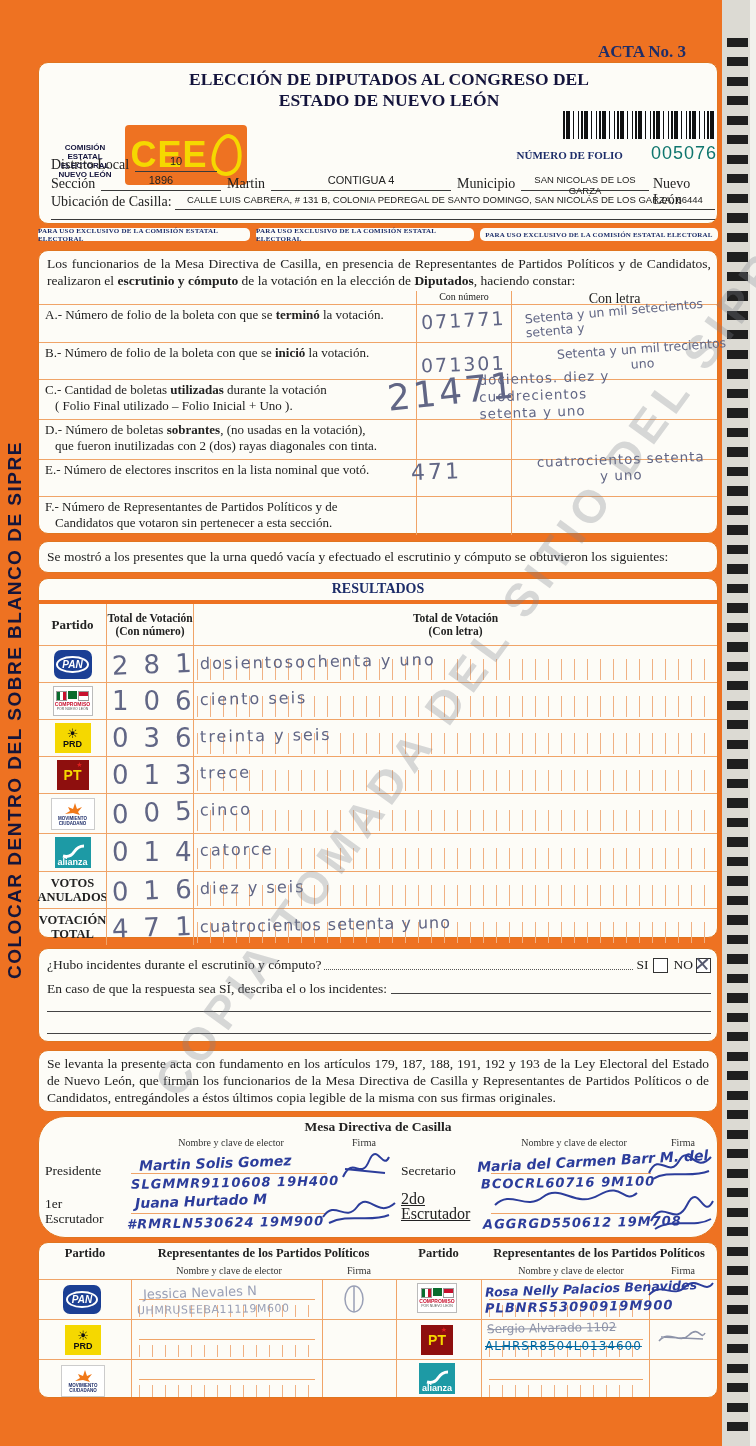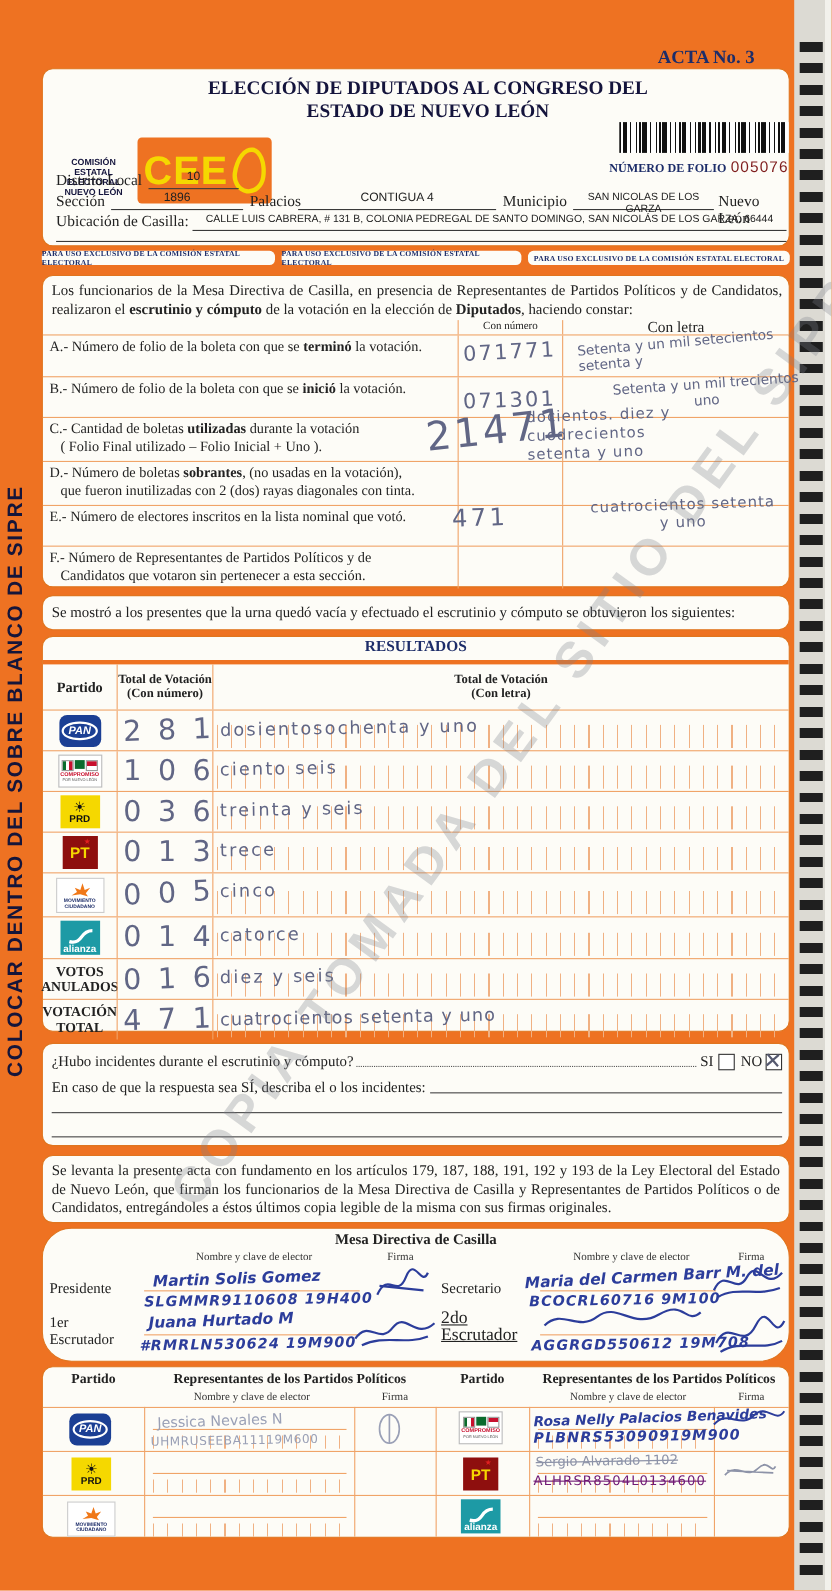--- a/index.html
+++ b/index.html
@@ -100,31 +100,31 @@
 NUEVO LEÓN</div>
     <div class="abs" style="left:86px;top:62px;width:122px;height:60px;background:#ee7222;border-radius:4px;display:flex;align-items:center;justify-content:center;">
       <span style="font:bold 36px 'Liberation Sans',sans-serif;color:#f5d800;letter-spacing:1px;">CEE</span>
       <span style="width:22px;height:34px;border:4px solid #f5d800;border-radius:50% 50% 50% 50%/60% 60% 40% 40%;margin-left:4px;transform:rotate(8deg);"></span>
     </div>
 
 
     <div id="barcode"></div>
     <div class="abs" style="left:430px;top:80px;width:248px;text-align:right;">
       <span style="font-weight:bold;font-size:11px;color:#1d2d69;">NÚMERO DE FOLIO</span>
-      <span class="sans" style="font-size:14px;color:#7f1d1d;letter-spacing:1px;">005076</span>
+      <span class="sans" style="font-size:18px;color:#0f766e;letter-spacing:1px;margin-left:24px;">005076</span>
     </div>
 
     <div class="abs" style="left:12px;top:94px;font-size:14px;">Distrito Local</div>
     <div class="rule" style="left:96px;top:108px;width:82px;"></div>
     <div class="fill" style="left:96px;top:92px;width:82px;">10</div>
 
     <div class="abs" style="left:12px;top:113px;font-size:14px;">Sección</div>
     <div class="rule" style="left:62px;top:127px;width:120px;"></div>
     <div class="fill" style="left:62px;top:111px;width:120px;">1896</div>
-    <div class="abs" style="left:188px;top:113px;font-size:14px;">Palacios</div>
+    <div class="abs" style="left:188px;top:113px;font-size:14px;">Martin</div>
     <div class="rule" style="left:232px;top:127px;width:180px;"></div>
     <div class="fill" style="left:232px;top:111px;width:180px;">CONTIGUA 4</div>
     <div class="abs" style="left:418px;top:113px;font-size:14px;">Municipio</div>
     <div class="rule" style="left:482px;top:127px;width:128px;"></div>
     <div class="fill" style="left:478px;top:111px;width:136px;font-size:9.5px;">SAN NICOLAS DE LOS GARZA</div>
     <div class="abs" style="left:614px;top:113px;font-size:14px;">Nuevo León</div>
 
     <div class="abs" style="left:12px;top:131px;font-size:14px;">Ubicación de Casilla:</div>
     <div class="rule" style="left:136px;top:146px;width:540px;"></div>
     <div class="fill" style="left:136px;top:131px;width:540px;font-size:9.5px;">CALLE LUIS CABRERA, # 131 B, COLONIA PEDREGAL DE SANTO DOMINGO, SAN NICOLÁS DE LOS GARZA, 66444</div>
@@ -484,21 +484,21 @@
         <path d="M13,3 L13,29" stroke="#9aa0b6" stroke-width="1.5"></path>
       </svg>
 
     <div class="abs ink" style="left:446px;top:38px;font-size:12.5px;transform:rotate(-2deg);white-space:nowrap;">Rosa Nelly Palacios Benavides</div>
     <div class="abs ink" style="left:446px;top:56px;font-size:13px;transform:rotate(-1deg);letter-spacing:1px;white-space:nowrap;">PLBNRS53090919M900</div>
     <svg class="sig" style="left:606px;top:36px;" width="72px" height="24" viewBox="0 0 72 24">
         <path d="M4,16 C16,2 28,20 40,8 S60,16 68,4" stroke="#2c3d9b" stroke-width="1.8" fill="none"></path>
       </svg>
 
     <div class="abs hw" style="left:448px;top:78px;font-size:12px;color:#8d93a8;text-decoration:line-through;transform:rotate(-1deg);white-space:nowrap;">Sergio Alvarado 1102</div>
-    <div class="abs hw" style="left:446px;top:96px;font-size:12px;color:#701a75;text-decoration:line-through;letter-spacing:1px;white-space:nowrap;">ALHRSR8504L0134600</div>
+    <div class="abs hw" style="left:446px;top:96px;font-size:12px;color:#0369a1;text-decoration:line-through;letter-spacing:1px;white-space:nowrap;">ALHRSR8504L0134600</div>
     <svg class="sig" style="left:616px;top:84px;" width="54" height="22" viewBox="0 0 54 22">
         <path d="M4,14 C14,2 24,18 34,8 S46,14 50,6 M6,10 L48,12" stroke="#8d93a8" stroke-width="1.6" fill="none"></path>
       </svg>
   </div>
 
   <div id="side-label">COLOCAR DENTRO DEL SOBRE BLANCO DE SIPRE</div>
 
   <div id="watermark">COPIA TOMADA DEL SITIO DEL SIPRE</div>
 
 </div>

